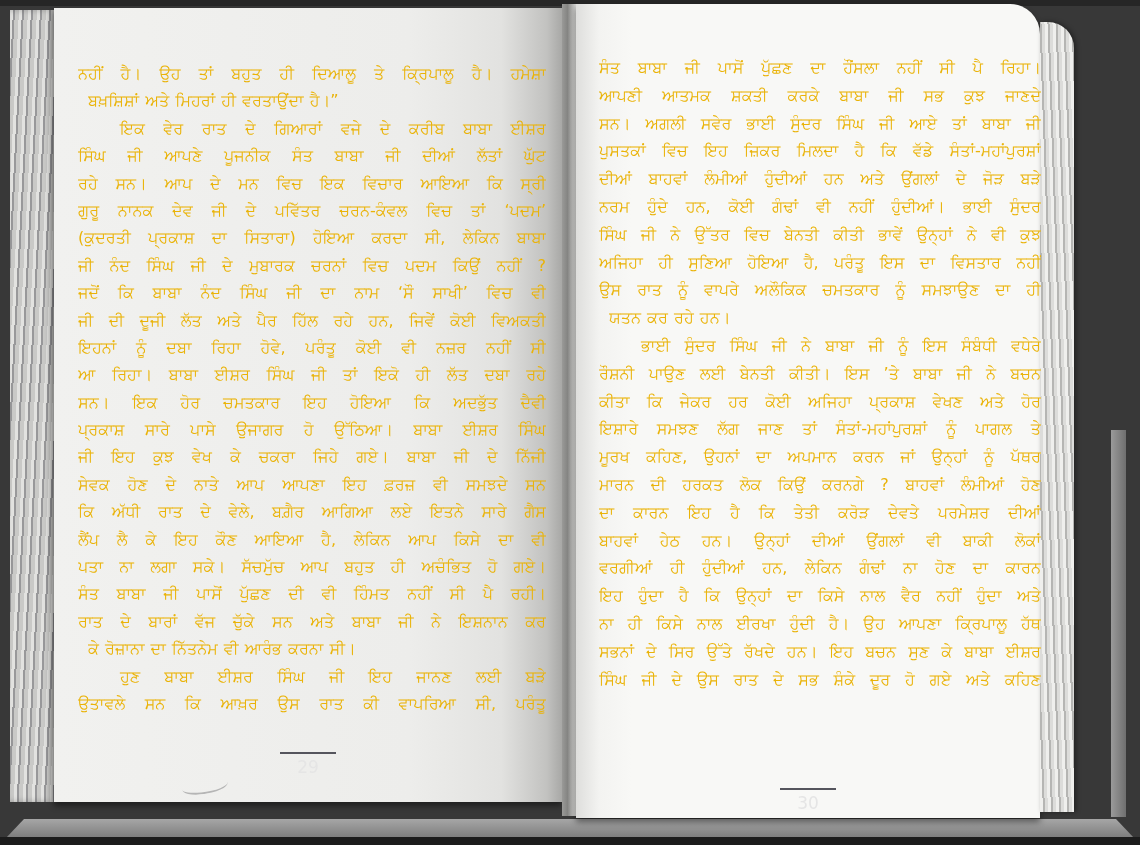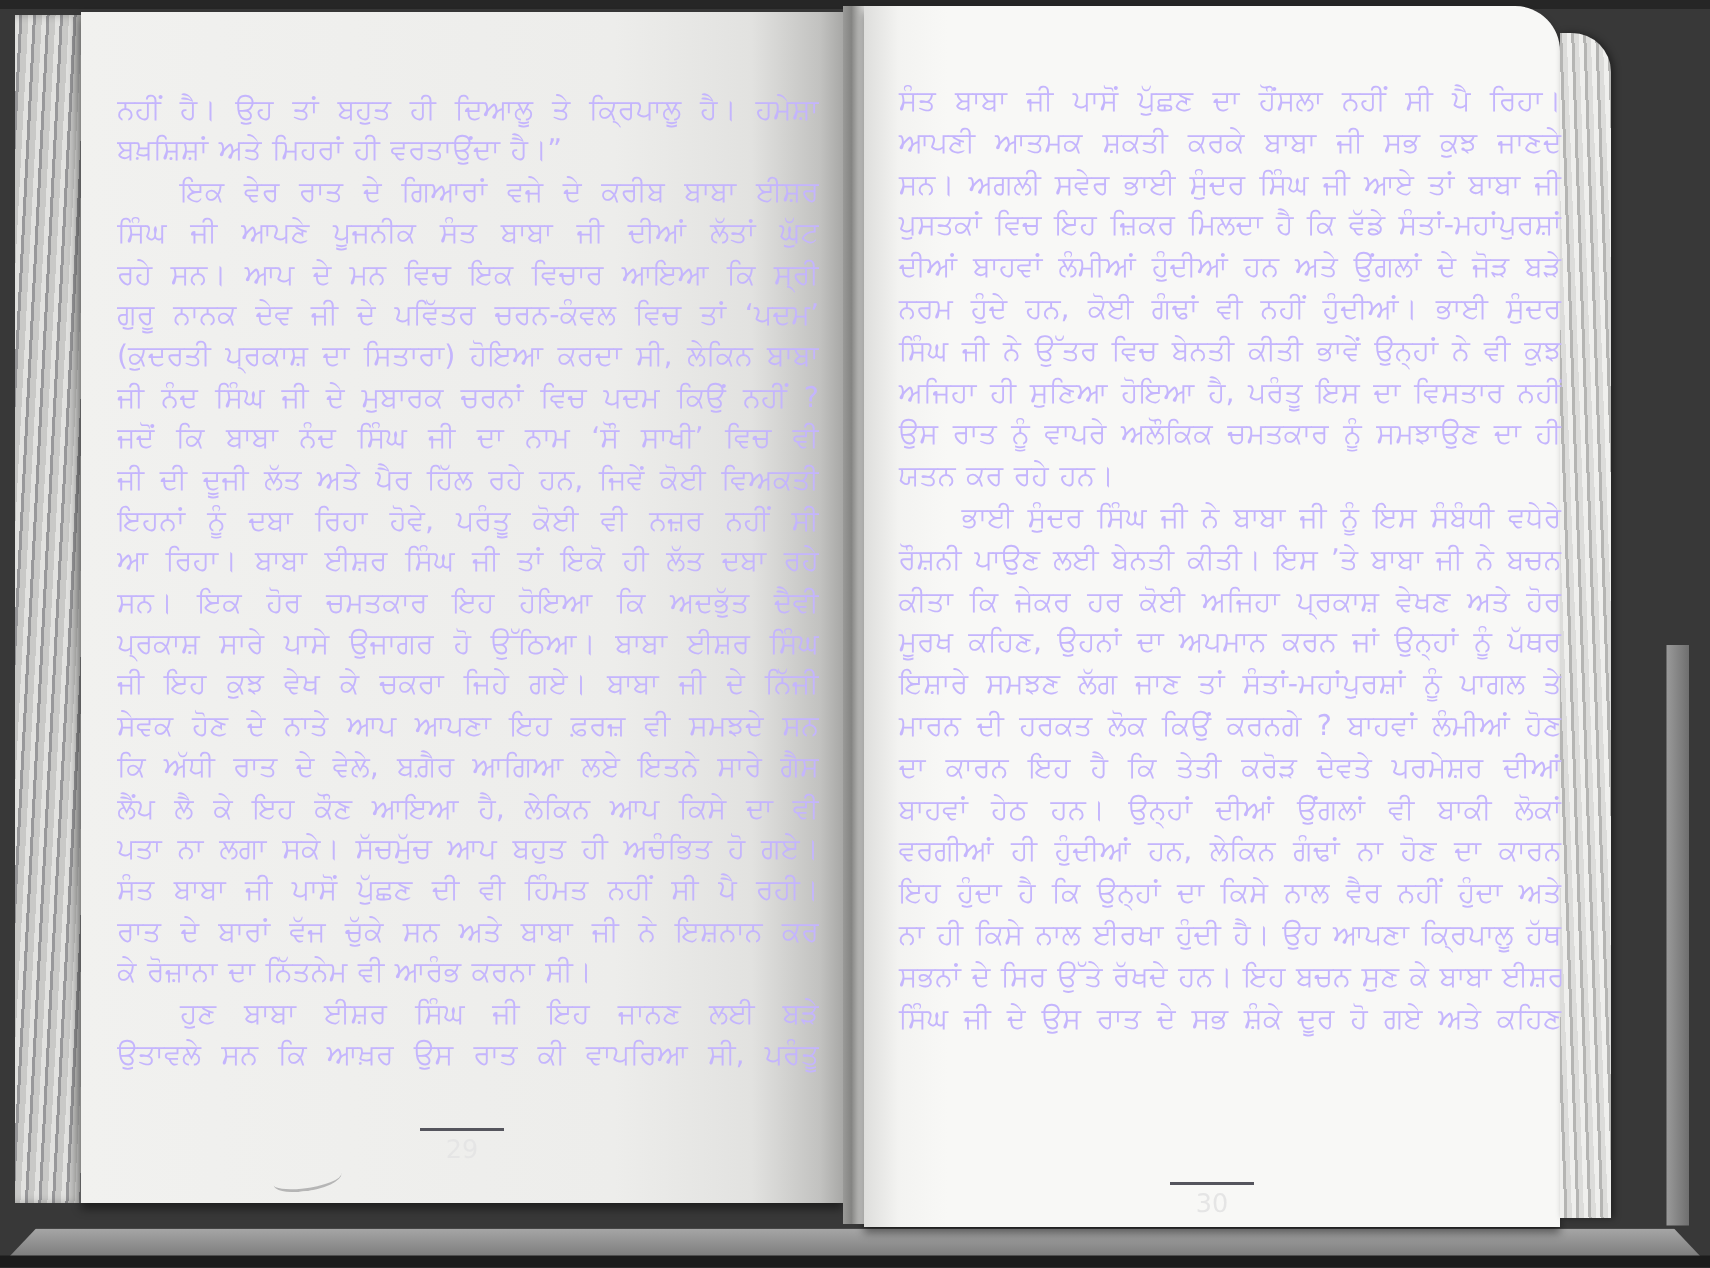--- a/index.html
+++ b/index.html
@@ -43,27 +43,27 @@
     box-shadow:0 4px 6px rgba(0,0,0,.45);
   }
   .edge-stack-right{
     position:absolute;left:1040px;top:22px;width:34px;height:790px;
     background:repeating-linear-gradient(88deg,#efefed 0 3px,#b5b5b3 3px 5px,#dcdcda 5px 8px);
     border-top-right-radius:26px;
     box-shadow:2px 0 5px rgba(0,0,0,.4);
   }
 
   
-  .textcol{position:absolute;color:#c4b5fd;font-size:19px;}
+  .textcol{position:absolute;color:#eab308;font-size:16px;}
   .textcol .ln{
     height:27.4px;line-height:27.4px;white-space:nowrap;
     text-align:justify;text-align-last:justify;
     word-spacing:1px;overflow:hidden;
   }
-  .textcol .ln.pend{text-align-last:left;}
+  .textcol .ln.pend{text-align-last:left;margin-left:10px;}
   .textcol .ln.ind{padding-left:42px;}
   #left-text{left:78px;top:60px;width:468px;}
   #right-text{left:599px;top:54px;width:442px;}
   #right-text .ln{height:27.8px;line-height:27.8px;}
 
   .pagenum-wrap{position:absolute;width:100%;text-align:center;}
   #left-pagenum-wrap{left:54px;top:752px;width:508px;}
   #right-pagenum-wrap{left:576px;top:752px;width:464px;margin-top:36px;}
   .pagenum{
     display:inline-block;font-size:17px;color:#e5e5e5;
@@ -129,22 +129,22 @@
     <div class="ln">ਪੁਸਤਕਾਂ ਵਿਚ ਇਹ ਜ਼ਿਕਰ ਮਿਲਦਾ ਹੈ ਕਿ ਵੱਡੇ ਸੰਤਾਂ-ਮਹਾਂਪੁਰਸ਼ਾਂ</div>
     <div class="ln">ਦੀਆਂ ਬਾਹਵਾਂ ਲੰਮੀਆਂ ਹੁੰਦੀਆਂ ਹਨ ਅਤੇ ਉਂਗਲਾਂ ਦੇ ਜੋੜ ਬੜੇ</div>
     <div class="ln">ਨਰਮ ਹੁੰਦੇ ਹਨ, ਕੋਈ ਗੰਢਾਂ ਵੀ ਨਹੀਂ ਹੁੰਦੀਆਂ। ਭਾਈ ਸੁੰਦਰ</div>
     <div class="ln">ਸਿੰਘ ਜੀ ਨੇ ਉੱਤਰ ਵਿਚ ਬੇਨਤੀ ਕੀਤੀ ਭਾਵੇਂ ਉਨ੍ਹਾਂ ਨੇ ਵੀ ਕੁਝ</div>
     <div class="ln">ਅਜਿਹਾ ਹੀ ਸੁਣਿਆ ਹੋਇਆ ਹੈ, ਪਰੰਤੂ ਇਸ ਦਾ ਵਿਸਤਾਰ ਨਹੀਂ</div>
     <div class="ln">ਉਸ ਰਾਤ ਨੂੰ ਵਾਪਰੇ ਅਲੌਕਿਕ ਚਮਤਕਾਰ ਨੂੰ ਸਮਝਾਉਣ ਦਾ ਹੀ</div>
     <div class="ln pend">ਯਤਨ ਕਰ ਰਹੇ ਹਨ।</div>
     <div class="ln ind">ਭਾਈ ਸੁੰਦਰ ਸਿੰਘ ਜੀ ਨੇ ਬਾਬਾ ਜੀ ਨੂੰ ਇਸ ਸੰਬੰਧੀ ਵਧੇਰੇ</div>
     <div class="ln">ਰੌਸ਼ਨੀ ਪਾਉਣ ਲਈ ਬੇਨਤੀ ਕੀਤੀ। ਇਸ ’ਤੇ ਬਾਬਾ ਜੀ ਨੇ ਬਚਨ</div>
     <div class="ln">ਕੀਤਾ ਕਿ ਜੇਕਰ ਹਰ ਕੋਈ ਅਜਿਹਾ ਪ੍ਰਕਾਸ਼ ਵੇਖਣ ਅਤੇ ਹੋਰ</div>
+    <div class="ln">ਇਸ਼ਾਰੇ ਸਮਝਣ ਲੱਗ ਜਾਣ ਤਾਂ ਸੰਤਾਂ-ਮਹਾਂਪੁਰਸ਼ਾਂ ਨੂੰ ਪਾਗਲ ਤੇ</div>
     <div class="ln">ਮੂਰਖ ਕਹਿਣ, ਉਹਨਾਂ ਦਾ ਅਪਮਾਨ ਕਰਨ ਜਾਂ ਉਨ੍ਹਾਂ ਨੂੰ ਪੱਥਰ</div>
-    <div class="ln">ਇਸ਼ਾਰੇ ਸਮਝਣ ਲੱਗ ਜਾਣ ਤਾਂ ਸੰਤਾਂ-ਮਹਾਂਪੁਰਸ਼ਾਂ ਨੂੰ ਪਾਗਲ ਤੇ</div>
     <div class="ln">ਮਾਰਨ ਦੀ ਹਰਕਤ ਲੋਕ ਕਿਉਂ ਕਰਨਗੇ ? ਬਾਹਵਾਂ ਲੰਮੀਆਂ ਹੋਣ</div>
     <div class="ln">ਦਾ ਕਾਰਨ ਇਹ ਹੈ ਕਿ ਤੇਤੀ ਕਰੋੜ ਦੇਵਤੇ ਪਰਮੇਸ਼ਰ ਦੀਆਂ</div>
     <div class="ln">ਬਾਹਵਾਂ ਹੇਠ ਹਨ। ਉਨ੍ਹਾਂ ਦੀਆਂ ਉਂਗਲਾਂ ਵੀ ਬਾਕੀ ਲੋਕਾਂ</div>
     <div class="ln">ਵਰਗੀਆਂ ਹੀ ਹੁੰਦੀਆਂ ਹਨ, ਲੇਕਿਨ ਗੰਢਾਂ ਨਾ ਹੋਣ ਦਾ ਕਾਰਨ</div>
     <div class="ln">ਇਹ ਹੁੰਦਾ ਹੈ ਕਿ ਉਨ੍ਹਾਂ ਦਾ ਕਿਸੇ ਨਾਲ ਵੈਰ ਨਹੀਂ ਹੁੰਦਾ ਅਤੇ</div>
     <div class="ln">ਨਾ ਹੀ ਕਿਸੇ ਨਾਲ ਈਰਖਾ ਹੁੰਦੀ ਹੈ। ਉਹ ਆਪਣਾ ਕ੍ਰਿਪਾਲੂ ਹੱਥ</div>
     <div class="ln">ਸਭਨਾਂ ਦੇ ਸਿਰ ਉੱਤੇ ਰੱਖਦੇ ਹਨ। ਇਹ ਬਚਨ ਸੁਣ ਕੇ ਬਾਬਾ ਈਸ਼ਰ</div>
     <div class="ln">ਸਿੰਘ ਜੀ ਦੇ ਉਸ ਰਾਤ ਦੇ ਸਭ ਸ਼ੰਕੇ ਦੂਰ ਹੋ ਗਏ ਅਤੇ ਕਹਿਣ</div>
   </div>
   <div id="right-pagenum-wrap" class="pagenum-wrap">

